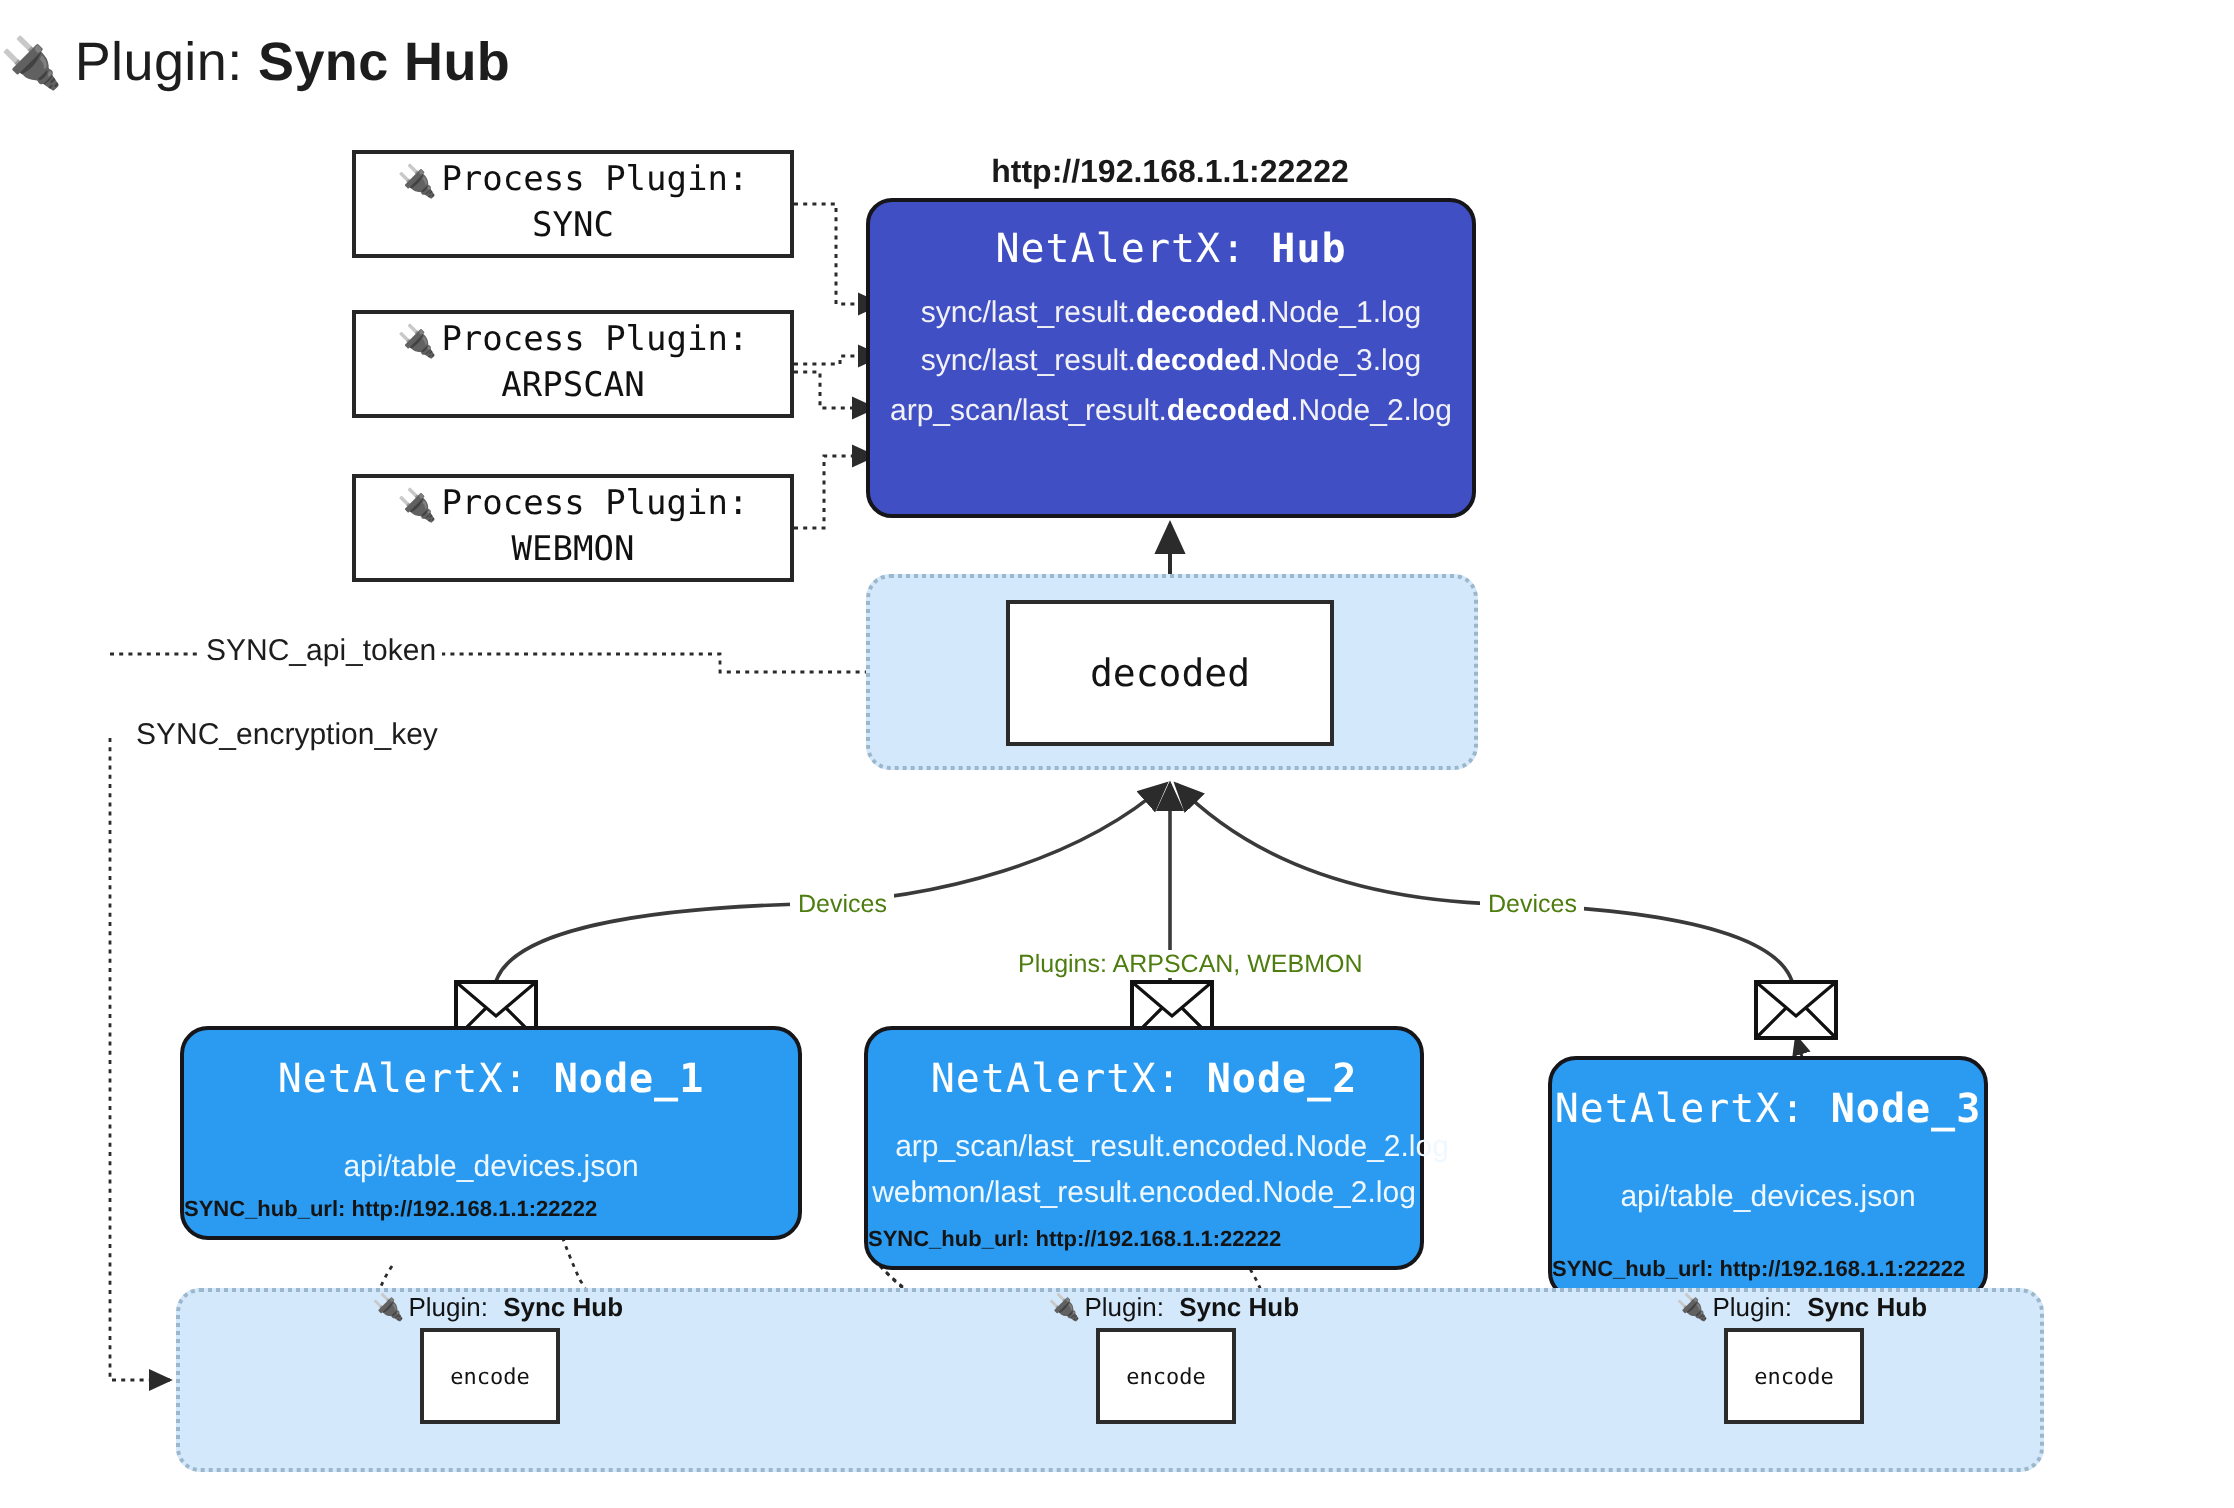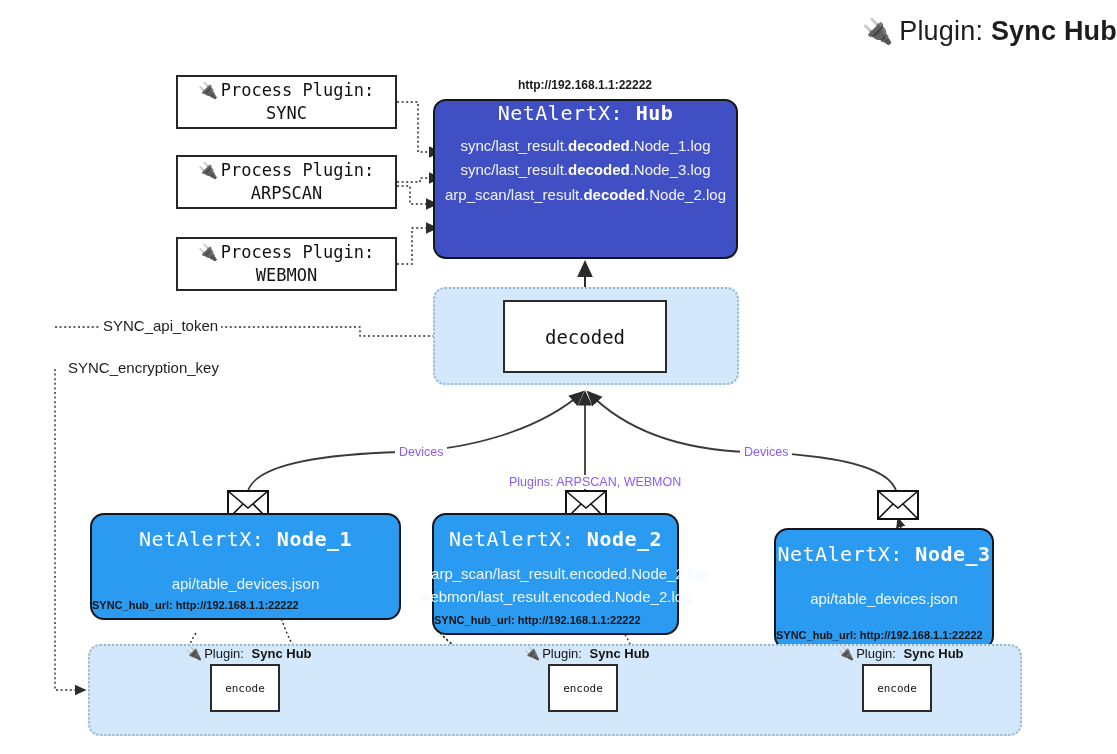--- a/index.html
+++ b/index.html
@@ -2,44 +2,44 @@
 <html><head>
 <meta charset="utf-8">
 <style>
   html,body{margin:0;padding:0;background:#ffffff;}
   body{width:1117px;height:754px;position:relative;overflow:hidden;
        font-family:"Liberation Sans",sans-serif;color:#1a1a1a;}
   .stage{position:absolute;left:0;top:0;width:1117px;height:754px;}
   svg.layer{position:absolute;left:0;top:0;width:1117px;height:754px;pointer-events:none;}
 
   
-  .title{position:absolute;left:0;top:16px;width:1117px;text-align:right;
+  .title{position:absolute;left:0;top:16px;width:1117px;text-align:left;
          font-size:27px;color:#1d1d1d;letter-spacing:.2px;}
   .title .plug{font-size:25px;margin-right:6px;display:inline-block;transform:rotate(0deg);}
   .title .bold{font-weight:bold;}
 
   
   .procbox{position:absolute;background:#ffffff;border:2.2px solid #262626;
            box-sizing:border-box;display:flex;flex-direction:column;
            align-items:center;justify-content:center;
            font-family:"DejaVu Sans Mono","Liberation Mono",monospace;
            font-size:17px;color:#111;line-height:1.35;}
   .procbox .l1{display:flex;align-items:center;gap:2px;white-space:nowrap;}
   .procbox .l1 .plug{font-family:"DejaVu Sans",sans-serif;font-size:16px;}
 
   
   .hub{position:absolute;background:#4050c4;border:2.4px solid #16161a;
        border-radius:13px;box-sizing:border-box;color:#ffffff;
-       display:flex;flex-direction:column;align-items:center;}
+       display:flex;flex-direction:column;align-items:center;padding-top:11px;}
   .hub .htitle{font-family:"DejaVu Sans Mono","Liberation Mono",monospace;
                font-size:20px;letter-spacing:.5px;margin-bottom:9px;}
   .hub .htitle b{font-weight:bold;}
   .hub .logline{font-size:15px;line-height:1.62;color:#f2f2f6;white-space:nowrap;}
   .hub .logline b{font-weight:bold;color:#ffffff;}
-  .huburl{position:absolute;font-size:12px;font-weight:bold;color:#1a1a1a;
+  .huburl{position:absolute;font-size:16px;font-weight:bold;color:#1a1a1a;
           text-align:center;white-space:nowrap;}
 
   
   .bluebox{position:absolute;background:#d4e8fb;border:2px dotted #9bb7cc;
            border-radius:12px;box-sizing:border-box;}
 
   .whitebox{position:absolute;background:#ffffff;border:2.2px solid #2b2b2b;
             box-sizing:border-box;display:flex;align-items:center;justify-content:center;
             font-family:"DejaVu Sans Mono","Liberation Mono",monospace;color:#141414;}
 
@@ -48,21 +48,21 @@
         border-radius:14px;box-sizing:border-box;color:#ffffff;
         display:flex;flex-direction:column;align-items:center;padding-top:12px;}
   .node .ntitle{font-family:"DejaVu Sans Mono","Liberation Mono",monospace;
                 font-size:20px;letter-spacing:.5px;}
   .node .ntitle b{font-weight:bold;}
   .node .nline{font-size:15px;color:#f0f8ff;white-space:nowrap;line-height:1.55;}
   .node .nfoot{position:absolute;bottom:7px;left:0;width:100%;text-align:left;
                font-size:11px;font-weight:bold;color:#141414;white-space:nowrap;}
 
   
-  .edgelabel{position:absolute;font-size:12.5px;color:#8b5cf6;background:#ffffff;
+  .edgelabel{position:absolute;font-size:12.5px;color:#4d7c0f;background:#ffffff;
              padding:0 4px;white-space:nowrap;}
   .synclabel{position:absolute;font-size:15px;color:#1d1d1d;background:#ffffff;
              padding:0 3px;white-space:nowrap;}
   .pluglabel{position:absolute;font-size:13px;color:#131313;white-space:nowrap;
              display:flex;align-items:center;gap:2px;}
   .pluglabel b{font-weight:bold;}
   .pluglabel .plug{font-size:13px;}
 </style>
 </head>
 <body>
@@ -169,21 +169,21 @@
   <div class="edgelabel" style="left:740px;top:445px;">Devices</div>
 
   <div class="node" style="left:90px;top:513px;width:311px;height:107px;">
     <div class="ntitle">
       <span>NetAlertX:</span> <b>Node_1</b>
     </div>
     <div class="nline" style="margin-top:21px;">api/table_devices.json</div>
     <div class="nfoot">SYNC_hub_url: http://192.168.1.1:22222</div>
   </div>
 
-  <div class="node" style="left:432px;top:513px;width:247px;height:122px;">
+  <div class="node" style="left:432px;top:513px;width:280px;height:122px;">
     <div class="ntitle">
       <span>NetAlertX:</span> <b>Node_2</b>
     </div>
     <div class="nline" style="margin-top:11px;margin-left:28px;">arp_scan/last_result.encoded.Node_2.log</div>
     <div class="nline">webmon/last_result.encoded.Node_2.log</div>
     <div class="nfoot">SYNC_hub_url: http://192.168.1.1:22222</div>
   </div>
 
   <div class="node" style="left:774px;top:513px;width:220px;height:122px;margin-top:15px;">
     <div class="ntitle">

